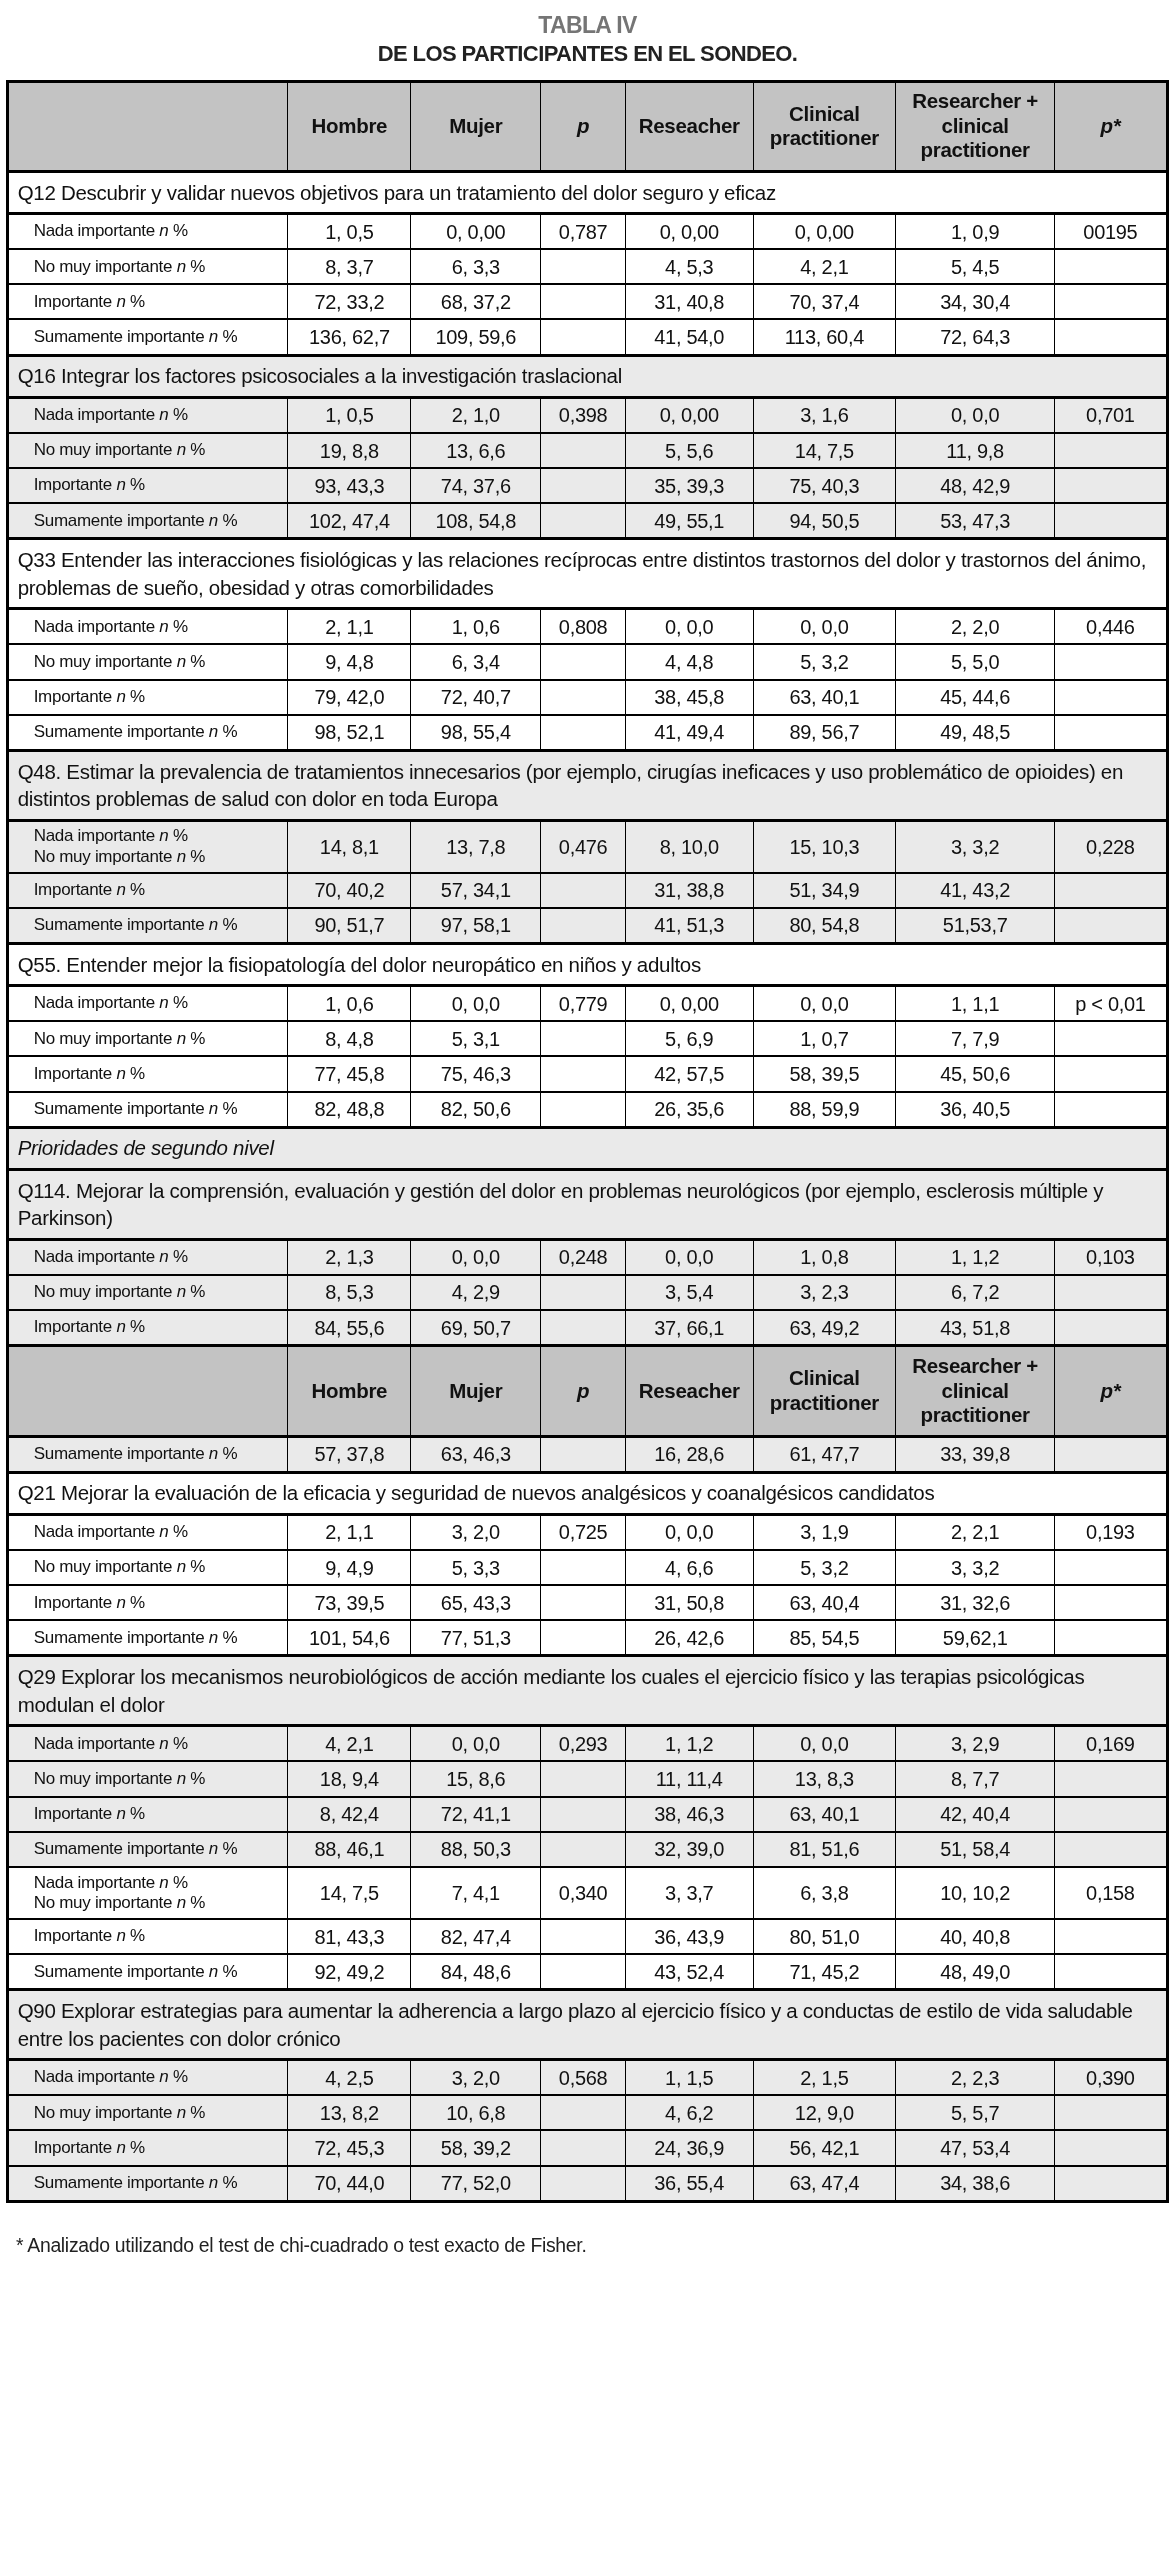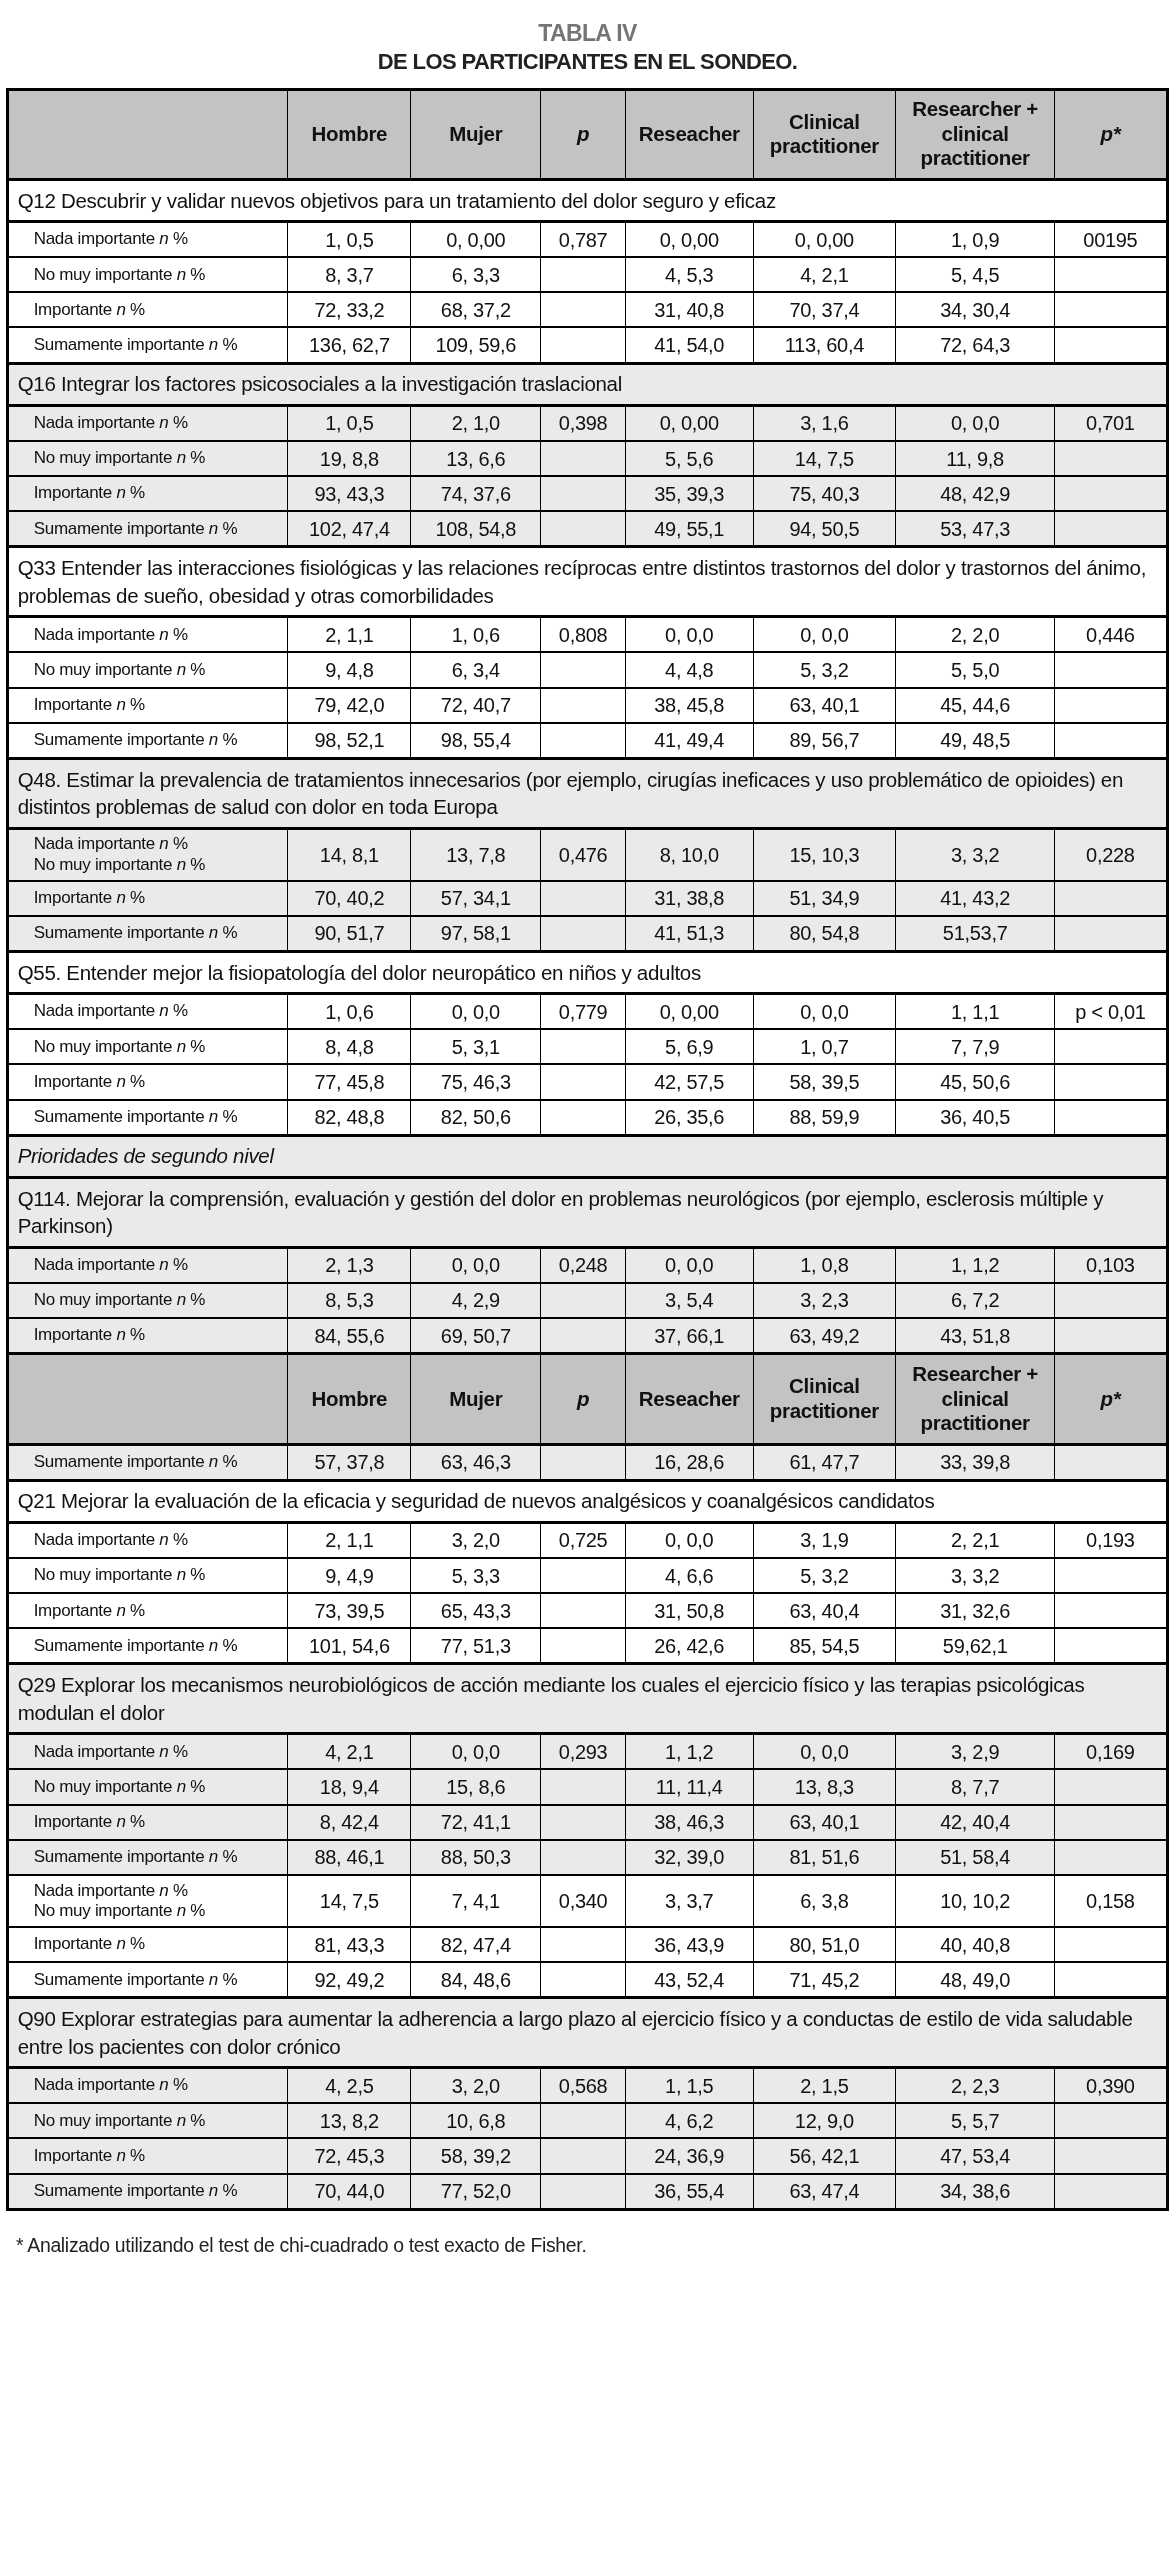--- a/index.html
+++ b/index.html
@@ -12,21 +12,20 @@
   .page {
     width: 1175px;
     box-sizing: border-box;
     padding: 8px 0 23px 0;
   }
   .titleblock {
     text-align: center;
     font-weight: bold;
     letter-spacing: -0.6px;
     padding: 3.4px 17px 8px 17px;
-    margin-top: 8px;
   }
   .title {
     font-size: 23px;
     color: #757575;
     line-height: 1.3;
   }
   .subtitle {
     font-size: 22px;
     color: #222222;
     line-height: 1.22;
@@ -88,21 +87,21 @@
     border-bottom-width: 2.9px;
     line-height: 1.2;
   }
   .bg-gray td { background: var(--row-gray, #eaeaea); }
   .bg-white td { background: #ffffff; }
   td i, th i { font-style: italic; }
   .footnote {
     font-size: 19.4px;
     letter-spacing: -0.3px;
     color: #222;
-    margin: 23px 0 0 16px;
+    margin: 31px 0 0 16px;
   }
 </style>
 </head>
 <body>
 
 <div class="page">
   <div class="titleblock">
     <div class="title">TABLA IV</div>
     <div class="subtitle">DE LOS PARTICIPANTES EN EL SONDEO.</div>
   </div>

